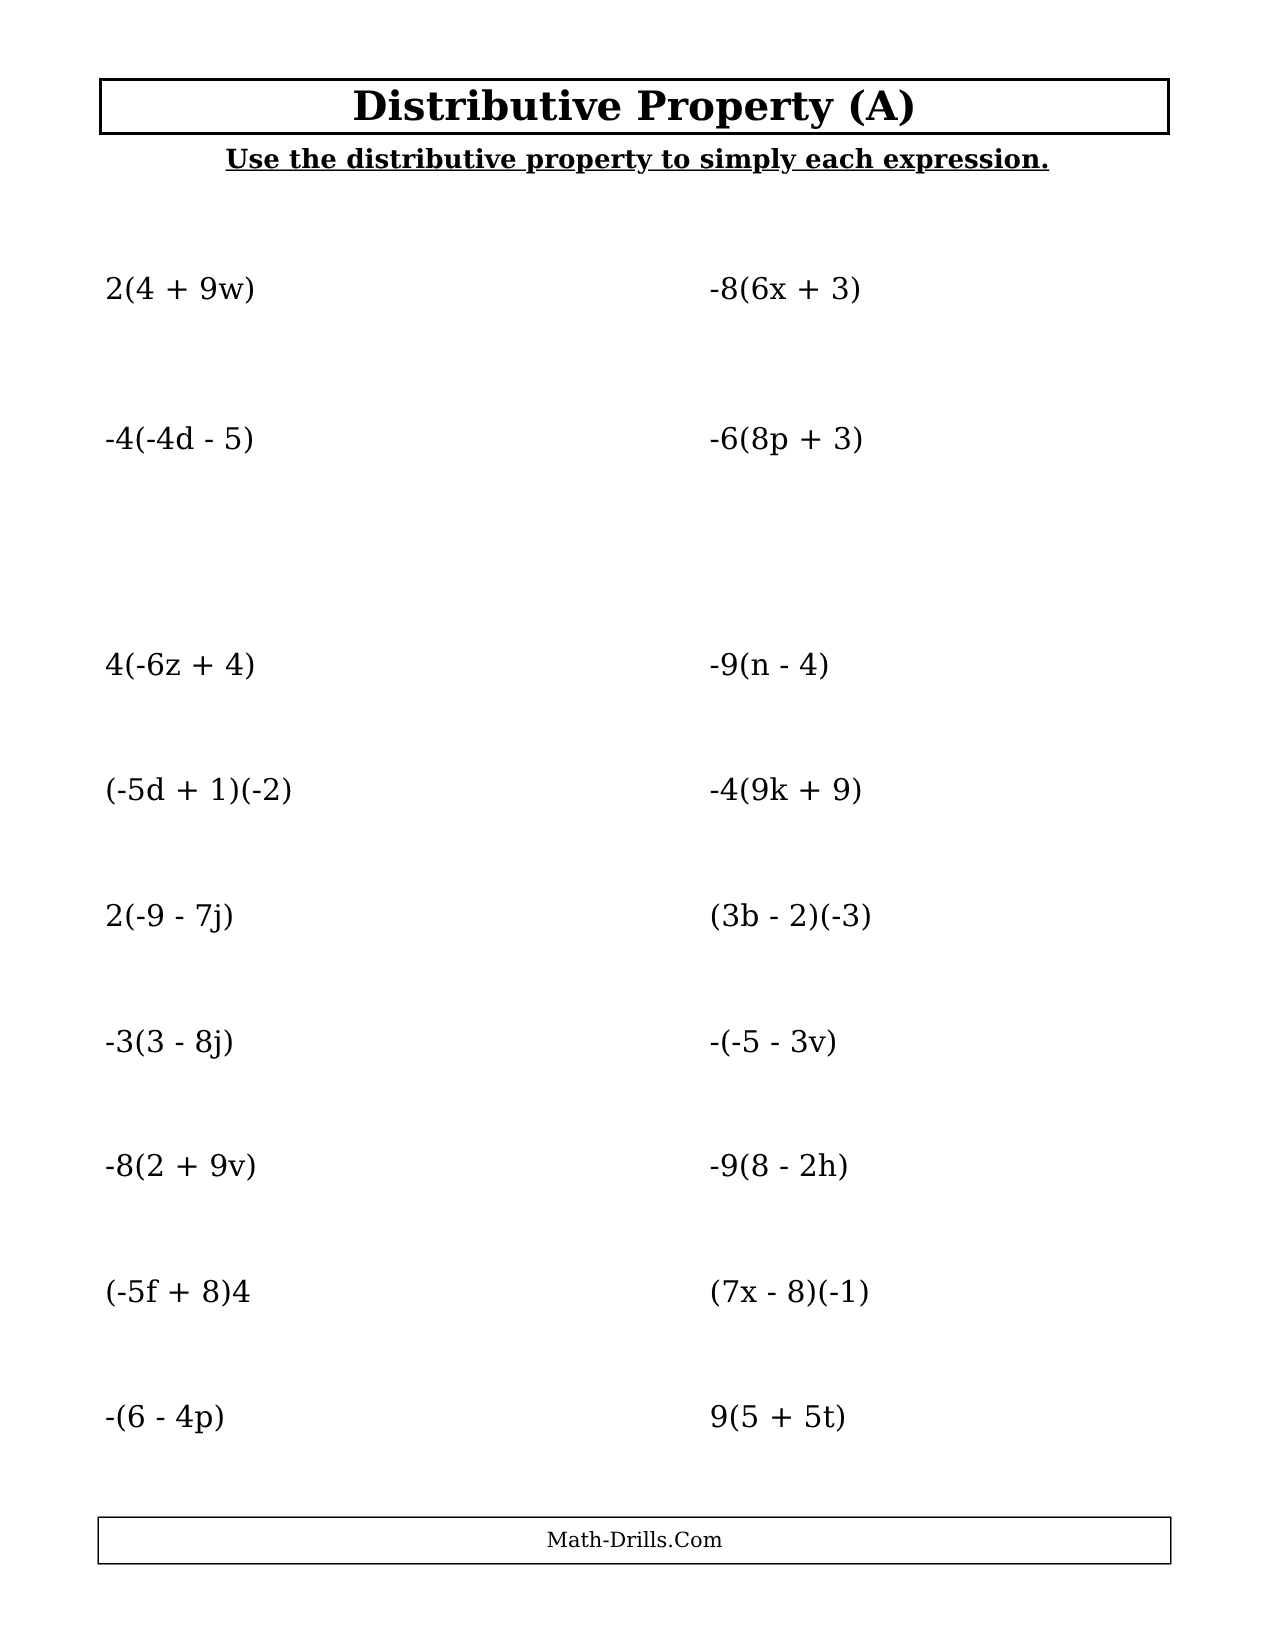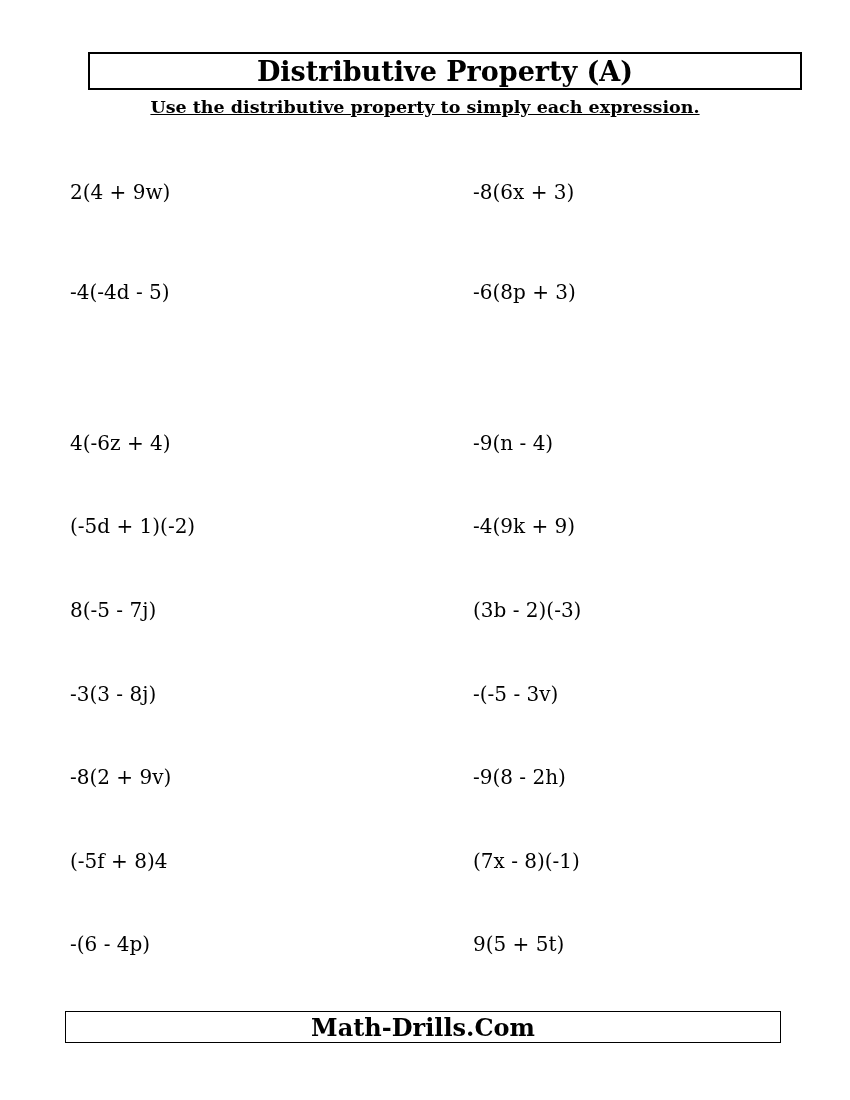--- a/index.html
+++ b/index.html
@@ -19,21 +19,20 @@
     position: absolute;
     left: 66px;
     top: 52px;
     width: 714px;
     height: 38px;
     border: 2px solid #000000;
     display: flex;
     align-items: center;
     justify-content: center;
     box-sizing: border-box;
-    margin-left: 22px;
   }
   .title-text {
     font-size: 27px;
     font-weight: bold;
     letter-spacing: 0px;
     white-space: nowrap;
   }
   .instructions {
     position: absolute;
     left: 0;
@@ -73,22 +72,22 @@
     top: 1011px;
     width: 716px;
     height: 32px;
     border: 1.5px solid #000000;
     display: flex;
     align-items: center;
     justify-content: center;
     box-sizing: border-box;
   }
   .footer-text {
-    font-size: 24px;
-    font-weight: bold;
+    font-size: 14px;
+    font-weight: normal;
     white-space: nowrap;
   }
 </style>
 </head>
 <body>
 
 <div class="title-box">
   <span class="title-text">Distributive Property (A)</span>
 </div>
 
@@ -105,21 +104,21 @@
   </div>
   <div class="problem-row" style="top:432px">
     <span class="cell cell-left">4(-6z + 4)</span>
     <span class="cell cell-right">-9(n - 4)</span>
   </div>
   <div class="problem-row" style="top:515px">
     <span class="cell cell-left">(-5d + 1)(-2)</span>
     <span class="cell cell-right">-4(9k + 9)</span>
   </div>
   <div class="problem-row" style="top:599px">
-    <span class="cell cell-left">8(-5 - 7j)</span>
+    <span class="cell cell-left">2(-9 - 7j)</span>
     <span class="cell cell-right">(3b - 2)(-3)</span>
   </div>
   <div class="problem-row" style="top:683px">
     <span class="cell cell-left">-3(3 - 8j)</span>
     <span class="cell cell-right">-(-5 - 3v)</span>
   </div>
   <div class="problem-row" style="top:766px">
     <span class="cell cell-left">-8(2 + 9v)</span>
     <span class="cell cell-right">-9(8 - 2h)</span>
   </div>

